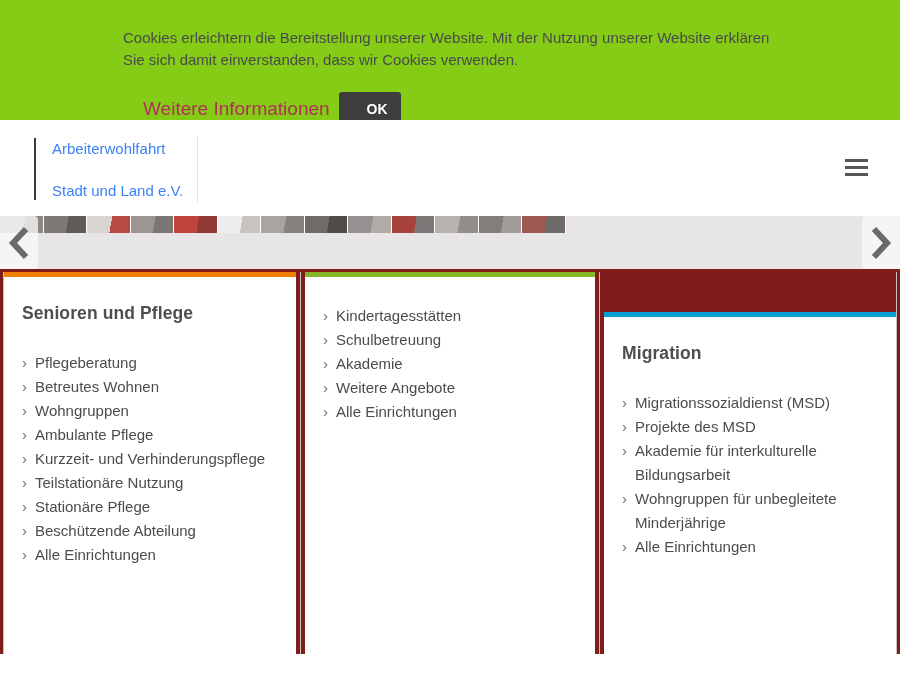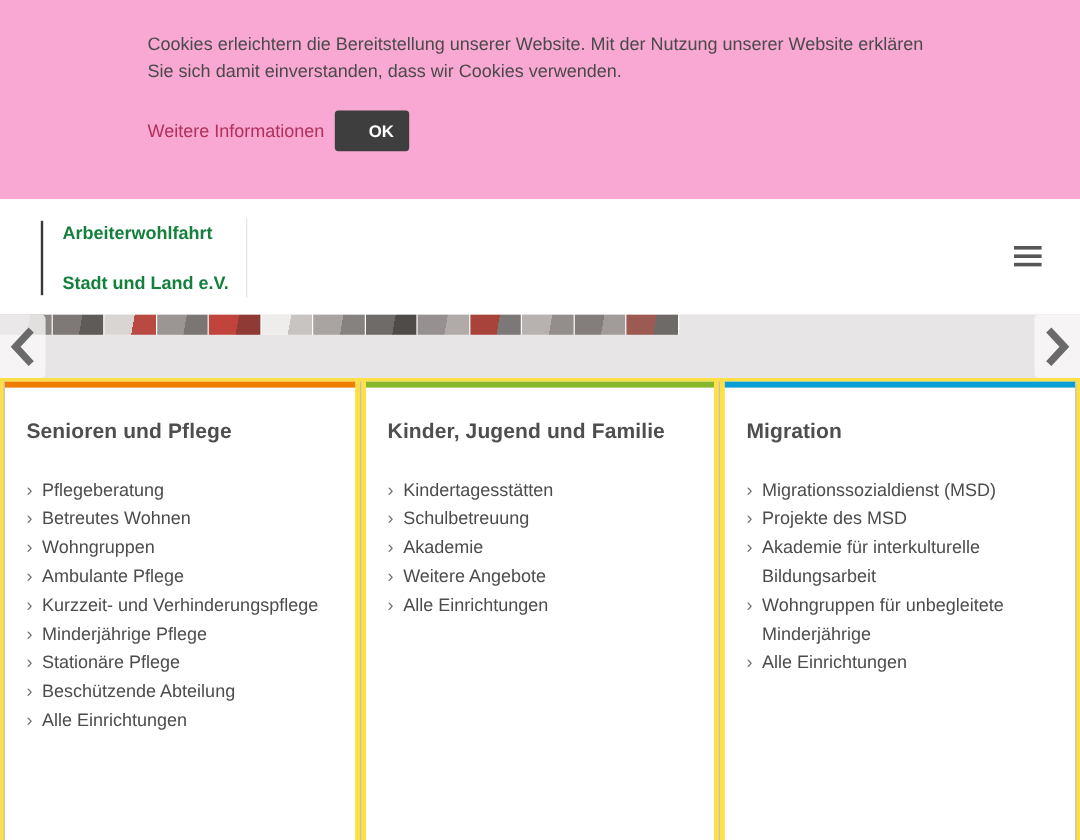--- a/index.html
+++ b/index.html
@@ -1,56 +1,56 @@
 <!DOCTYPE html>
 <html lang="de"><head>
 <meta charset="utf-8">
 <style>
   * { margin:0; padding:0; box-sizing:border-box; }
   html,body { width:900px; height:700px; overflow:hidden; background:#fff;
     font-family:"Liberation Sans", sans-serif; }
 
   
-  .cookie-bar { height:166px; background:#f9a8d4; padding:27px 40px 0 123px; }
+  .cookie-bar { height:120px; background:#84cc16; padding:27px 40px 0 123px; }
   .cookie-msg { max-width:660px; font-size:15px; line-height:22px; color:#4a4a4a; }
   .cookie-actions { margin-top:21px; display:flex; align-items:center; }
-  .cookie-link { font-size:15px; text-decoration:none; cursor:pointer; }
+  .cookie-link { font-size:19px; text-decoration:none; cursor:pointer;margin-left:20px; }
   .cookie-ok { margin-left:9px; border:none; color:#fff; font-weight:bold;
     font-size:14px; padding:9px 13px; border-radius:3px; cursor:pointer;
     font-family:"Liberation Sans", sans-serif; }
 
   
   .site-header { height:96px; background:#fff; position:relative; }
   .logo-box { position:absolute; left:20px; top:16px; display:flex; align-items:center;
     text-decoration:none; padding-right:14px; border-right:1px solid #e4e2e2; height:66px; }
   .logo-mark { width:100px; height:66px; position:relative; }
   .logo-mark svg { position:absolute; left:0; top:-2px; }
   .logo-divider { width:2px; height:62px; background:#3a3a3a; margin:0 16px 0 14px; }
-  .org-lines { font-size:15px; font-weight:bold; color:#15803d; line-height:21px; }
+  .org-lines { font-size:15px; font-weight:normal; color:#3b82f6; line-height:21px; }
   .hamburger { position:absolute; right:32px; top:39px; width:23px; height:17px;
     display:flex; flex-direction:column; justify-content:space-between; cursor:pointer;
     background:none; border:none; }
   .hamburger span { display:block; height:3px; background:#575757; }
 
   
   .carousel { height:53px; background:#e7e5e5; position:relative; overflow:hidden; }
   .thumb-strip { position:absolute; left:0; top:0; height:17px; width:566px;
     display:flex; gap:1px; background:#fff; }
   .thumb { height:17px; flex:0 0 42.5px; }
   .car-arrow { position:absolute; top:0; height:53px; width:38px;
     background:rgba(250,249,249,0.78); border:none; cursor:pointer;
     display:flex; align-items:center; justify-content:center; }
   .car-arrow.prev { left:0; border-radius:0 4px 4px 0; }
   .car-arrow.next { right:0; border-radius:4px 0 0 4px; }
 
   
-  .main { position:relative; height:385px; background:#fde047; padding:3px 4px 0 4px; }
+  .main { position:relative; height:385px; background:#7f1d1d; padding:3px 4px 0 4px; }
   .cols { display:flex; gap:9px; height:100%; }
   .col { background:#fff; padding:26px 18px 0 18px; }
-  .col.c1 { width:292px; } .col.c2 { width:290px; } .col.c3 { width:292px; }
+  .col.c1 { width:292px; } .col.c2 { width:290px; } .col.c3 { width:292px;margin-top:40px; }
   .col-bar { height:5px; margin:-26px -18px 26px -18px; }
   .col h2 { font-size:17.5px; font-weight:bold; color:#4e4e4e; letter-spacing:0.1px; }
   .col ul { list-style:none; margin-top:27px; }
   .col li { display:flex; font-size:15px; line-height:24px; color:#4c4c4c; cursor:pointer; }
   .col li .chev { flex:0 0 13px; color:#6f6f6f; font-size:15px; }
   .col li .lbl { flex:1; }
   .vline { position:absolute; top:3px; bottom:0; width:1px; background:#c4c0c0; }
 </style>
 </head>
 <body>
@@ -132,39 +132,38 @@
           <li>
             <span class="chev">›</span>
             <span class="lbl">Ambulante Pflege</span>
           </li>
           <li>
             <span class="chev">›</span>
             <span class="lbl">Kurzzeit- und Verhinderungspflege</span>
           </li>
           <li>
             <span class="chev">›</span>
-            <span class="lbl">Minderjährige Pflege</span>
+            <span class="lbl">Teilstationäre Nutzung</span>
           </li>
           <li>
             <span class="chev">›</span>
             <span class="lbl">Stationäre Pflege</span>
           </li>
           <li>
             <span class="chev">›</span>
             <span class="lbl">Beschützende Abteilung</span>
           </li>
           <li>
             <span class="chev">›</span>
             <span class="lbl">Alle Einrichtungen</span>
           </li>
         </ul>
     </section>
     <section class="col c2">
       <div class="col-bar" style="background: rgb(134, 183, 42);"></div>
-      <h2>Kinder, Jugend und Familie</h2>
       <ul>
           <li>
             <span class="chev">›</span>
             <span class="lbl">Kindertagesstätten</span>
           </li>
           <li>
             <span class="chev">›</span>
             <span class="lbl">Schulbetreuung</span>
           </li>
           <li>

